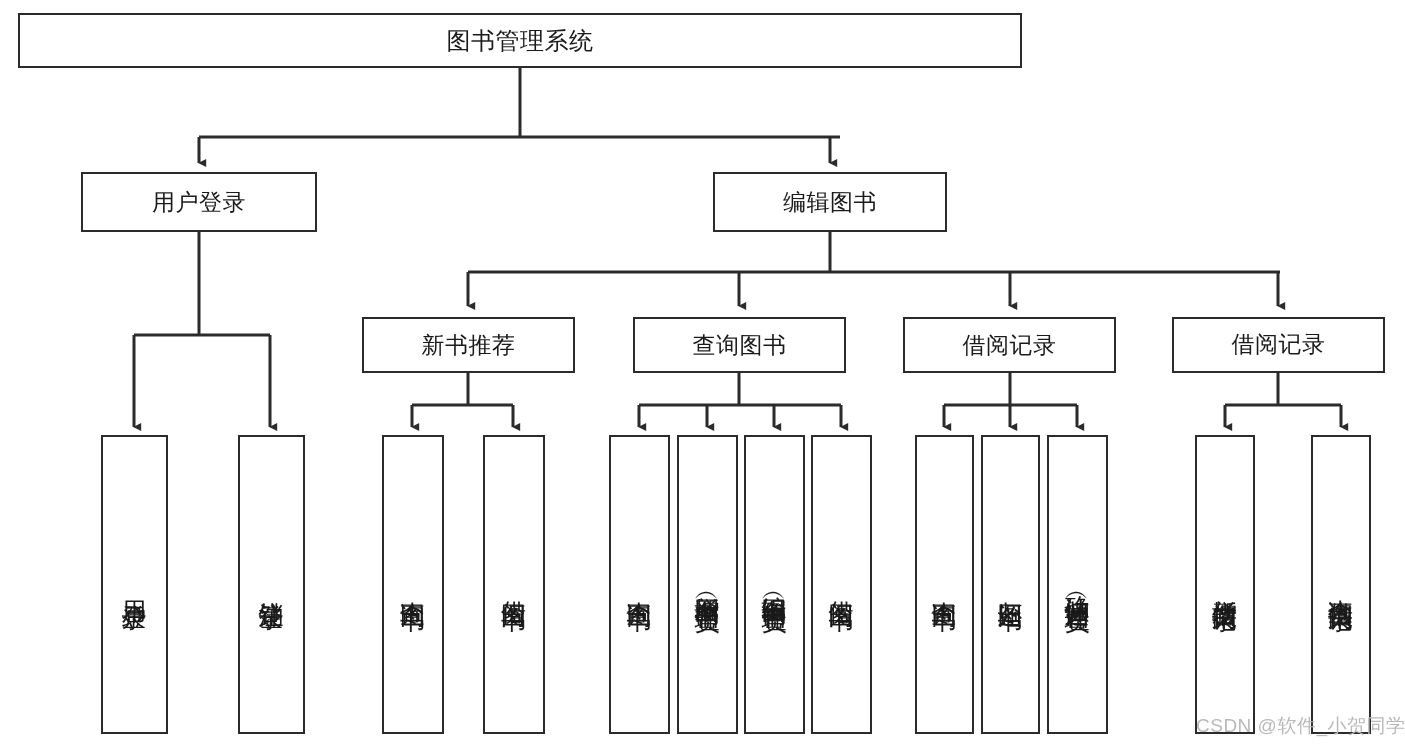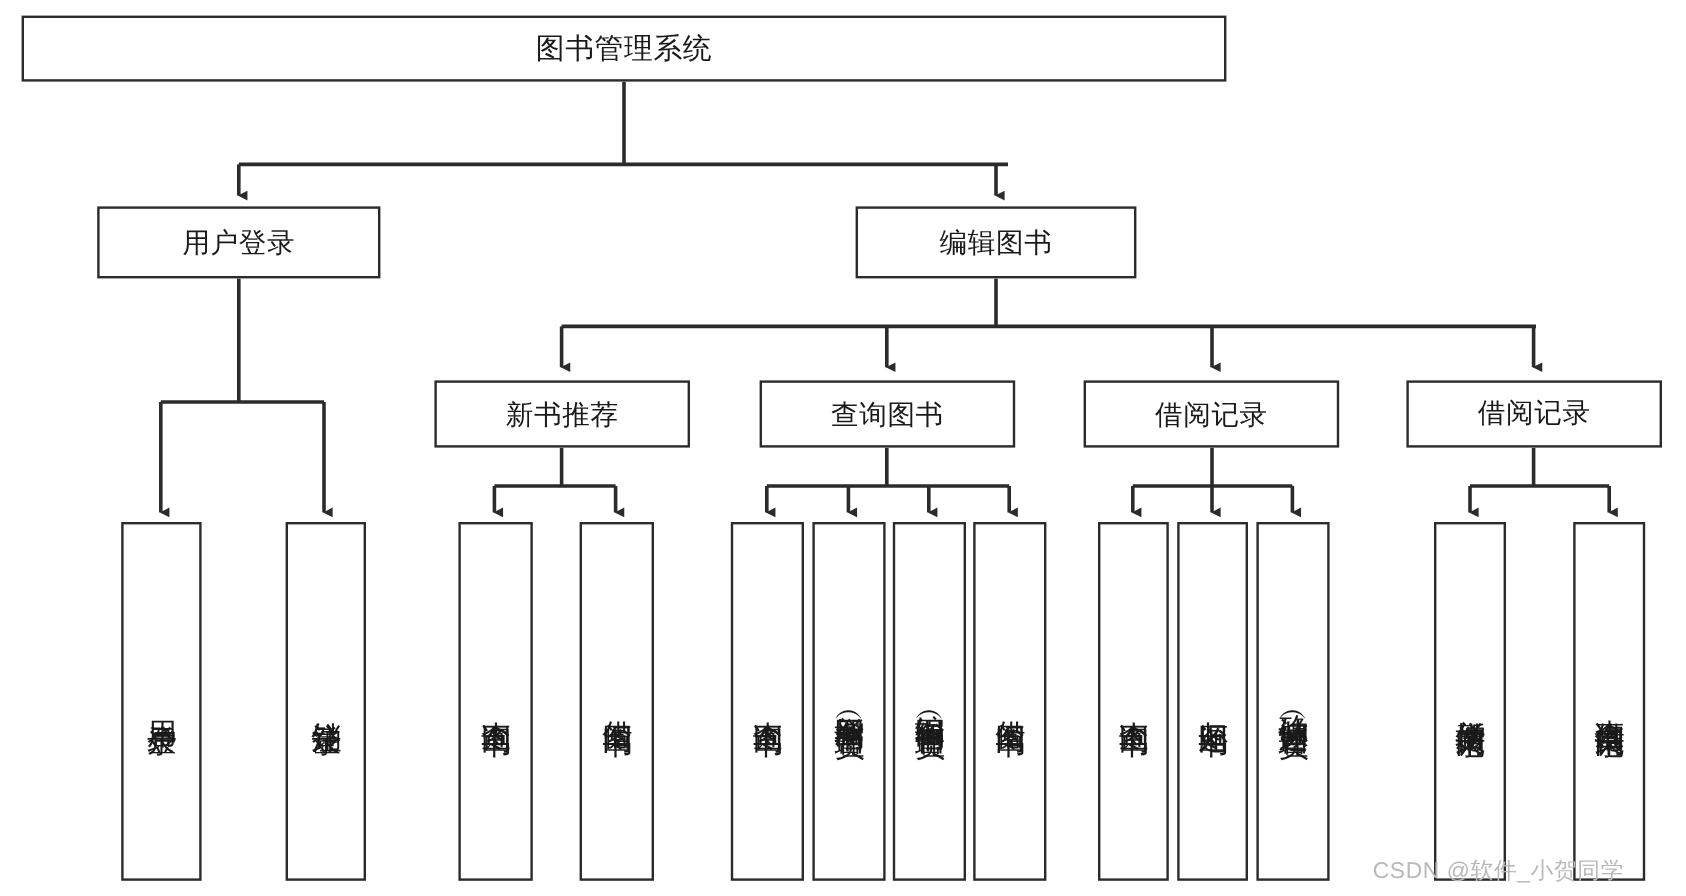--- a/index.html
+++ b/index.html
@@ -58,21 +58,21 @@
     line-height: 1.04;
     letter-spacing: 2px;
     white-space: nowrap;
     text-align: center;
   }
   .node.root .label {
     font-size: 24px;
   }
   .watermark {
     position: absolute;
-    left: 1144px;
+    left: 1196px;
     top: 713px;
     font-size: 19px;
     color: #b9b9b9;
     white-space: nowrap;
     letter-spacing: 0.5px;
   }
 </style>
 </head>
 <body>
 

